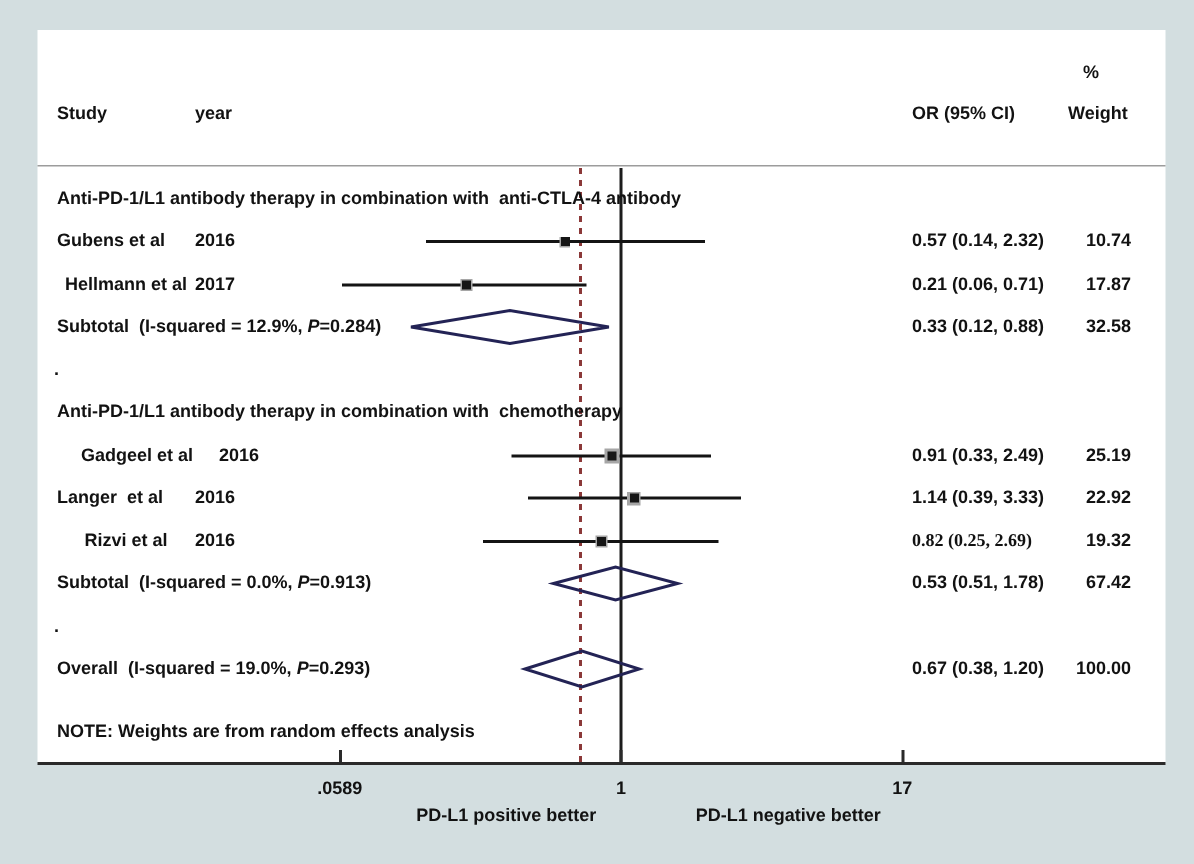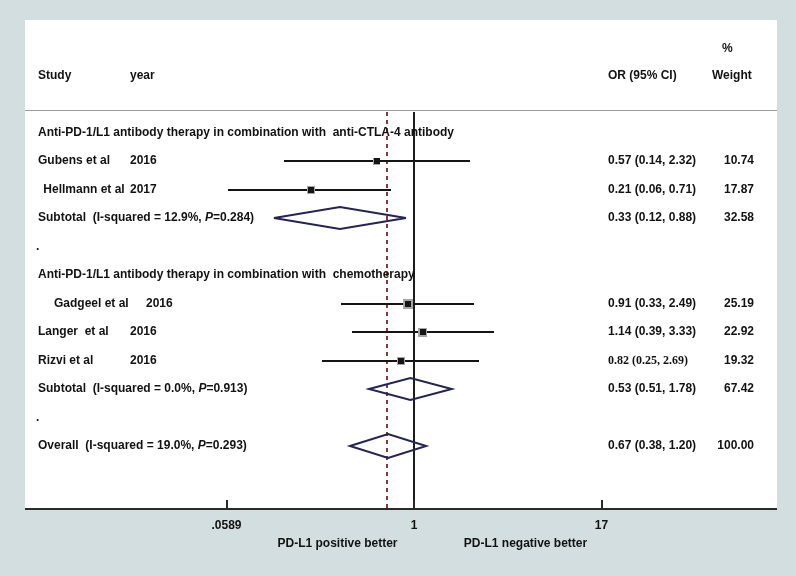--- a/index.html
+++ b/index.html
@@ -67,41 +67,42 @@
       <div class="marker-outer" style="left: 402.757px; top: 299px; width: 10px; height: 10px; background: rgb(166, 166, 166);"></div>
       <div class="marker-inner" style="left: 404.757px; top: 301px; width: 6px; height: 6px; background: rgb(22, 22, 22);"></div>
       <div class="t" style="left: 608px; top: 296px;">0.91 (0.33, 2.49)</div>
       <div class="t" style="right: 42px; top: 296px;">25.19</div>
       <div class="t" style="left: 38px; top: 324px; display: flex;"><span style="min-width: 92px;">Langer  et al</span><span>2016</span></div>
       <div class="ci-line" style="left: 351.666px; width: 141.971px; top: 331px; background: rgb(20, 20, 20);"></div>
       <div class="marker-outer" style="left: 418.174px; top: 327.5px; width: 9px; height: 9px; background: rgb(166, 166, 166);"></div>
       <div class="marker-inner" style="left: 419.674px; top: 329px; width: 6px; height: 6px; background: rgb(22, 22, 22);"></div>
       <div class="t" style="left: 608px; top: 324px;">1.14 (0.39, 3.33)</div>
       <div class="t" style="right: 42px; top: 324px;">22.92</div>
-      <div class="t" style="left: 38px; top: 353px; display: flex;"><span style="min-width: 92px;">Rizvi et al</span><span>2016</span></div>
+      <div class="t" style="left: 38px; top: 353px; display: flex;"><span style="min-width: 92px; text-align: center;">Rizvi et al</span><span>2016</span></div>
       <div class="ci-line" style="left: 322.227px; width: 157.28px; top: 360px; background: rgb(20, 20, 20);"></div>
       <div class="marker-outer" style="left: 396.863px; top: 357px; width: 8px; height: 8px; background: rgb(166, 166, 166);"></div>
       <div class="marker-inner" style="left: 397.863px; top: 358px; width: 6px; height: 6px; background: rgb(22, 22, 22);"></div>
       <div class="t" style="left: 608px; top: 353px; font-family: Liberation Serif, serif;">0.82 (0.25, 2.69)</div>
       <div class="t" style="right: 42px; top: 353px;">19.32</div>
       <div class="t" style="left: 38px; top: 381px;">Subtotal  (I-squared = 0.0%, <i>P</i>=0.913)</div>
       <svg class="diamond-svg" width="86.74721414298568" height="26" style="left: 367.425px; top: 376px;">
         <polygon points="2,13 43.37360707149284,2 84.74721414298568,13 43.37360707149284,24" fill="none" stroke="#232355" stroke-width="2"></polygon>
       </svg>
       <div class="t" style="left: 608px; top: 381px;">0.53 (0.51, 1.78)</div>
       <div class="t" style="right: 42px; top: 381px;">67.42</div>
       <div class="t" style="left: 36px; top: 410px;">.</div>
       <div class="t" style="left: 38px; top: 438px;">Overall  (I-squared = 19.0%, <i>P</i>=0.293)</div>
       <svg class="diamond-svg" width="80.12374959828475" height="28" style="left: 347.946px; top: 432px;">
         <polygon points="2,14 40.06187479914237,2 78.12374959828475,14 40.06187479914237,26" fill="none" stroke="#232355" stroke-width="2"></polygon>
       </svg>
       <div class="t" style="left: 608px; top: 438px;">0.67 (0.38, 1.20)</div>
       <div class="t" style="right: 42px; top: 438px;">100.00</div>
     </div>
 
+  <div class="t" style="left:38px;top:480px;">NOTE: Weights are from random effects analysis</div>
 
   <div id="x-axis-line"></div>
   <div id="axis-layer">
       <div class="tick" style="left: 225.527px;"></div>
       <div class="t tick-label" style="left: 226.527px; top: 518px;">.0589</div>
       <div class="tick" style="left: 413px;"></div>
       <div class="t tick-label" style="left: 414px; top: 518px;">1</div>
       <div class="tick" style="left: 600.559px;"></div>
       <div class="t tick-label" style="left: 601.559px; top: 518px;">17</div>
     </div>

